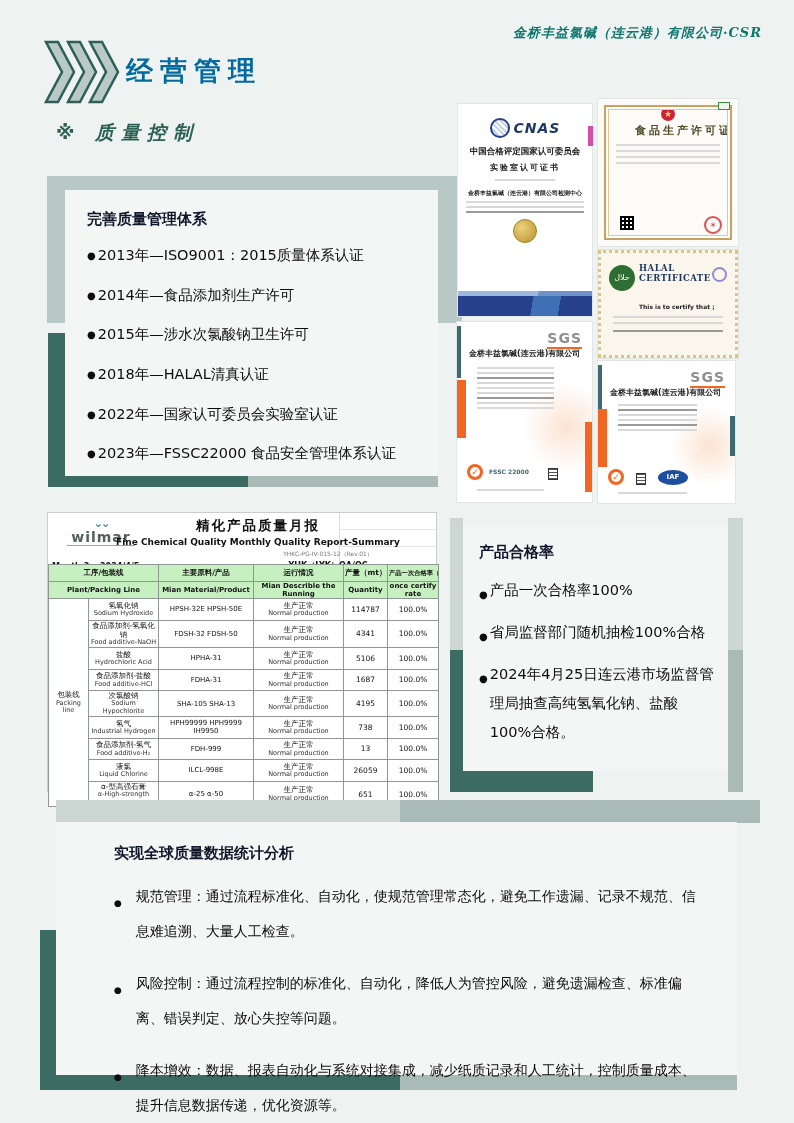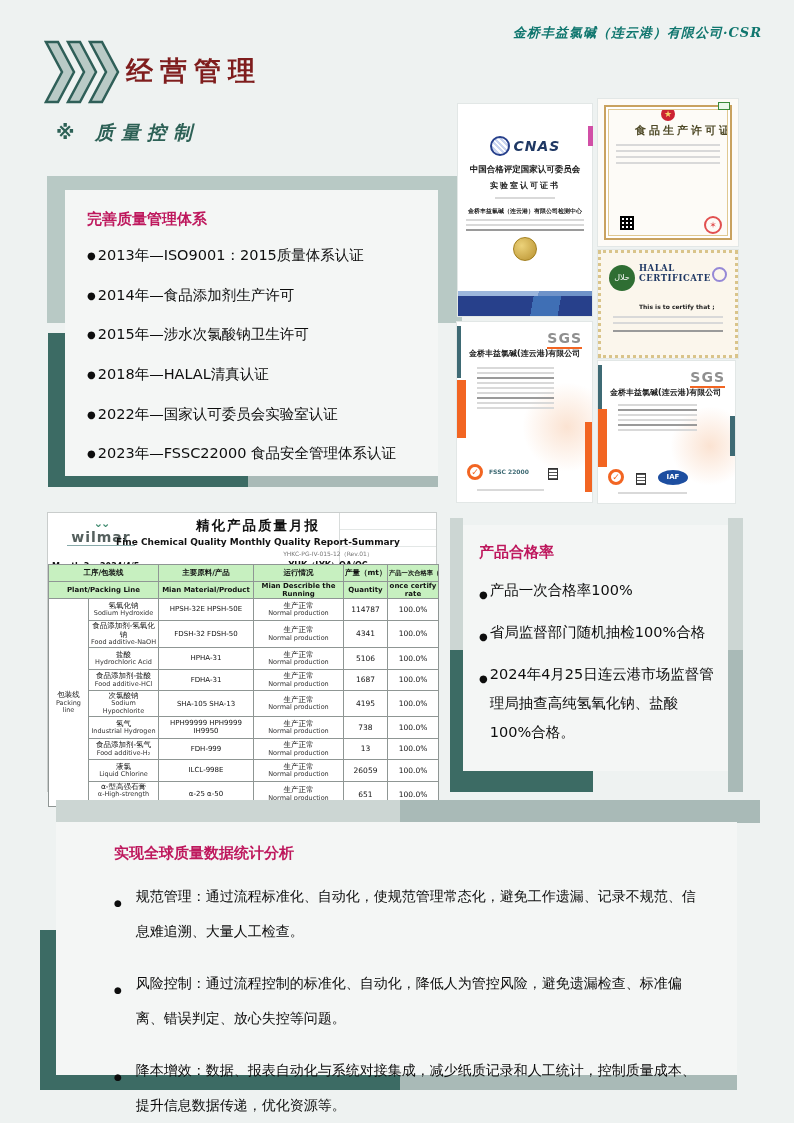--- a/index.html
+++ b/index.html
@@ -6,51 +6,51 @@
   html,body { background:#dfe6e4; }
   body { font-family:"DejaVu Sans",sans-serif; }
   .page { position:relative; width:794px; height:1123px; margin:0 auto;
           background:#eef2f1; overflow:hidden; color:#111; }
 
   
   .company-script { position:absolute; top:24px; right:32px; font-family:"DejaVu Serif",serif;
      font-style:italic; font-weight:700; font-size:13px; color:#0f766e; letter-spacing:1px; }
   .chevrons { position:absolute; left:44px; top:40px; }
   .page-title { position:absolute; left:126px; top:53px; font-size:27px; font-weight:700;
-     color:#7f1d1d; letter-spacing:7px; }
+     color:#0369a1; letter-spacing:7px; }
   .section-subtitle { position:absolute; left:56px; top:120px; font-size:19px; font-weight:700;
      font-style:italic; color:#2d6156; letter-spacing:7px; }
 
   
   .blk { position:absolute; }
   .sage   { background:#b8c9c5; }
   .sageL  { background:#ccd6d3; }
   .sageM  { background:#a9bab7; }
   .teal   { background:#3c6b64; }
   .card { position:absolute; background:#f4f6f5; }
 
   
-  .card h2 { font-size:15px; font-weight:700; color:#be185d; }
+  .card h2 { font-size:15px; font-weight:700; color:#0f172a; }
   .blist { list-style:none; }
   .blist li { display:flex; align-items:flex-start; color:#0d0d0d; }
   .blist .dot { flex:0 0 auto; margin-right:2px; }
   #quality-card { left:65px; top:190px; width:373px; height:286px; padding:20px 18px 0 22px; }
   #quality-list { margin-top:18px; font-size:14.5px; }
   #quality-list li { margin-bottom:23px; line-height:1.15; }
   #quality-list .dot { font-size:10px; margin-top:3px; }
 
   
   .cert { position:absolute; background:#fff; box-shadow:0 0 0 1px #e2e7e6; overflow:hidden; }
   .tline { background:#d9d9d9; height:2px; margin:3px 8px; }
   .tline.dark { background:#9a9a9a; }
   .tline.short { width:45%; }
   .c-center { text-align:center; }
   
   #cert-cnas { left:458px; top:104px; width:134px; height:212px; }
-  .cnas-logos { display:flex; justify-content:center; align-items:center; gap:4px; margin-top:32px; }
+  .cnas-logos { display:flex; justify-content:center; align-items:center; gap:4px; margin-top:14px; }
   .ilac-circle { width:20px; height:20px; border-radius:50%; border:2px solid #27408b;
       background:repeating-linear-gradient(45deg,#c9d4f0 0 2px,#fff 2px 4px); }
   .cnas-word { font-size:14px; font-weight:700; font-style:italic; color:#1f3864; letter-spacing:1px; }
   .cnas-t1 { font-size:8.5px; font-weight:700; color:#222; margin-top:8px; }
   .cnas-t2 { font-size:8px; font-weight:700; color:#222; margin-top:4px; letter-spacing:2px; }
   .cnas-co { font-size:6px; font-weight:700; color:#222; margin-top:8px; }
   .gold-seal { width:24px; height:24px; border-radius:50%; margin:6px auto 0;
       background:radial-gradient(circle at 35% 35%, #ecd27a, #b8912f); border:1px solid #a3801f; }
   .blue-band { position:absolute; bottom:0; left:0; right:0; height:20px;
       background:linear-gradient(100deg,#27408b 0 55%, #3f6fb5 55% 75%, #27408b 75%); }

